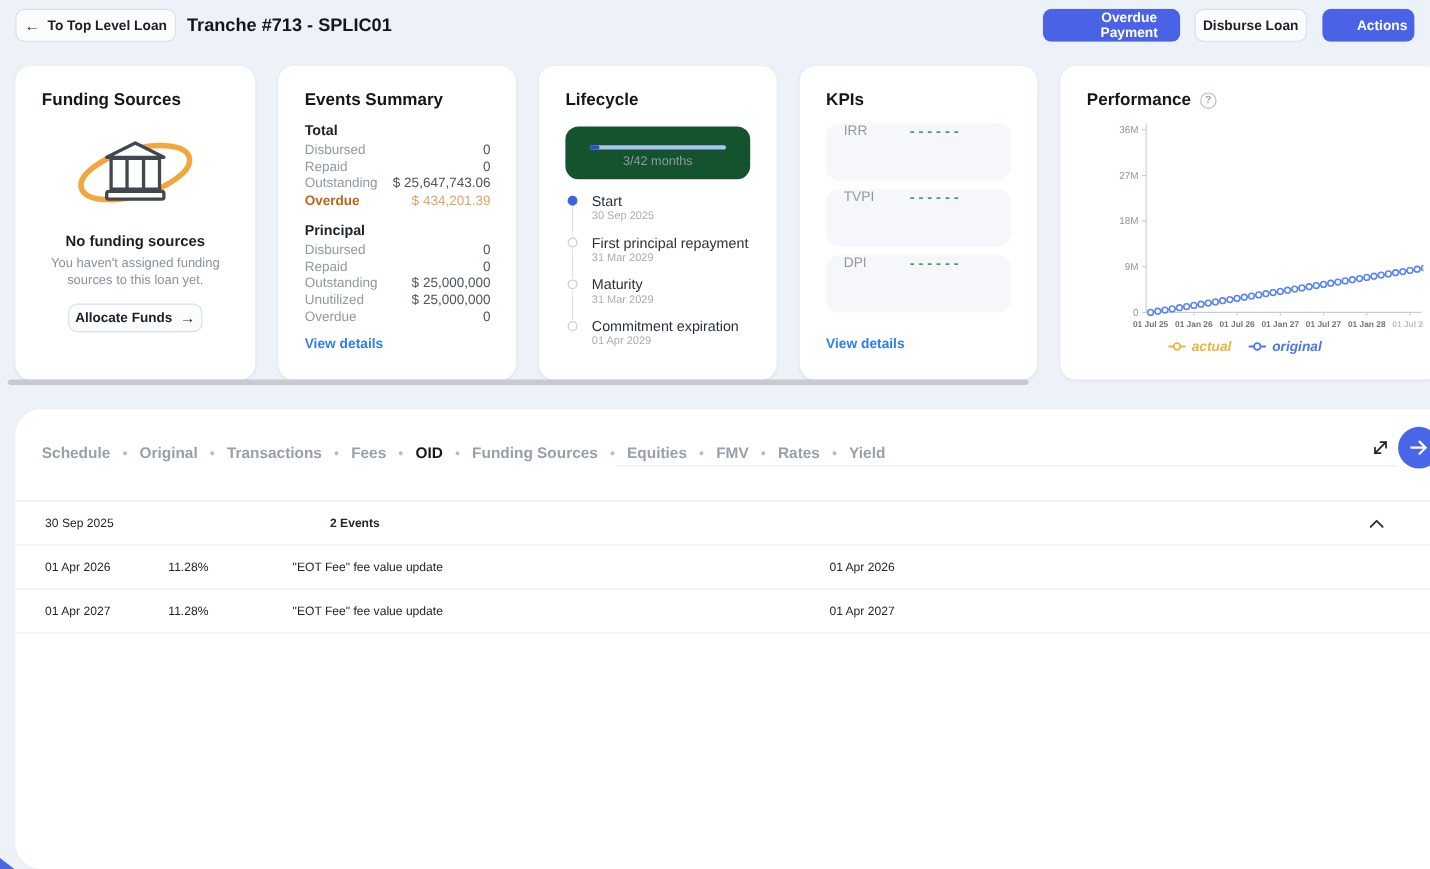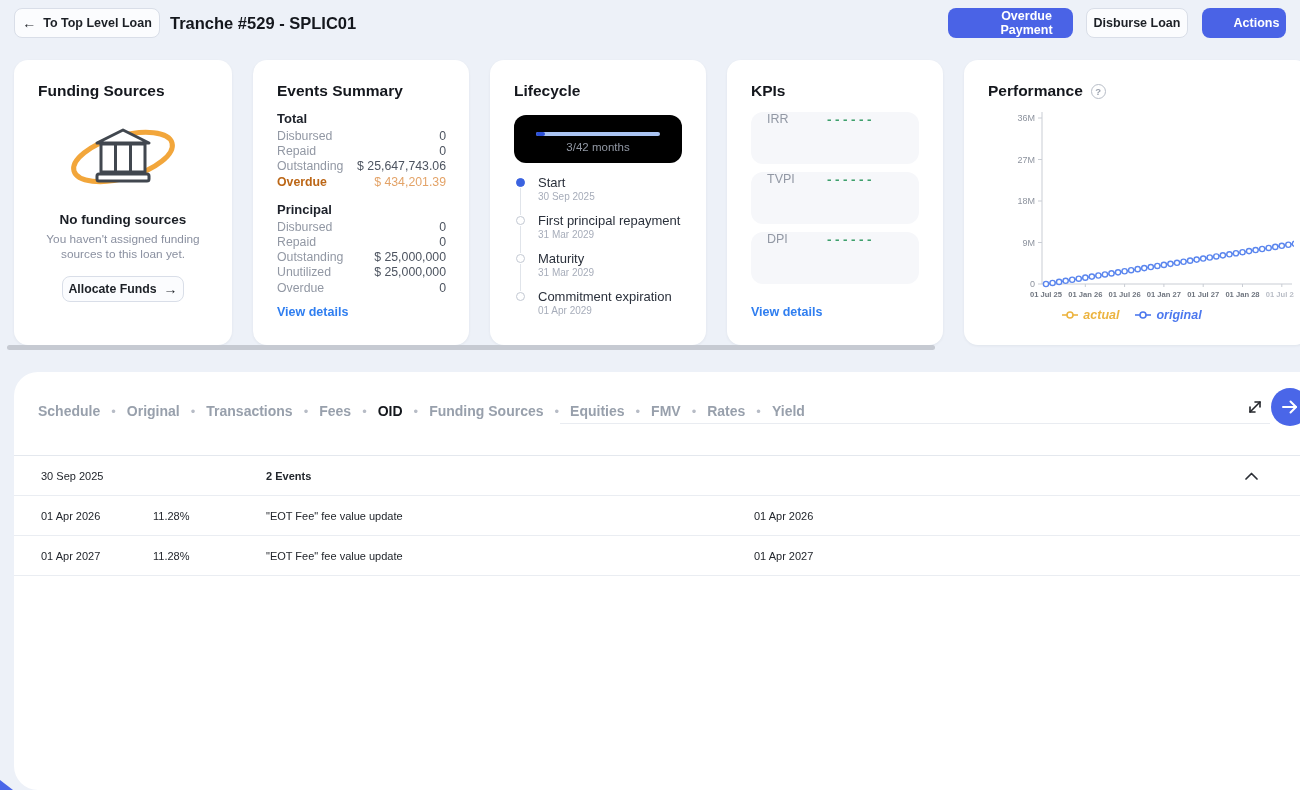--- a/index.html
+++ b/index.html
@@ -44,21 +44,21 @@
   .summary-section + .summary-section { margin-top:12px; }
   .summary-row { display:flex; justify-content:space-between; font-size:12.3px; line-height:15.2px; }
   .summary-row .lbl { color:#9298a4; }
   .summary-row .val { color:#4d5460; }
   .summary-row.overdue .lbl { color:#bc6717; font-weight:600; }
   .summary-row.overdue .val { color:#e3a368; }
 
   
   .card-lifecycle { left:490px; width:216px; }
   .progress-box { position:absolute; left:24px; right:24px; top:55px; height:48px;
-                  background:#000000; border-radius:12px; }
+                  background:#14532d; border-radius:12px; }
   .progress-track { position:absolute; left:22px; right:22px; top:17px; height:4px;
                     background:#aac4f2; border-radius:2px; }
   .progress-fill { position:absolute; left:0; top:0; height:4px; background:#2b50d8; border-radius:2px; }
   .progress-label { position:absolute; left:0; right:0; top:26px; text-align:center;
                     font-size:11.5px; color:#9298a4; }
   .timeline { position:absolute; left:26px; top:115px; list-style:none; }
   .tl-item { position:relative; padding-left:22px; padding-bottom:10px; }
   .tl-item:not(:last-child)::after { content:""; position:absolute; left:3.5px; top:13px; bottom:-2px;
                                      width:1.5px; background:#e0e4ea; }
   .tl-dot { position:absolute; left:0; top:2.5px; width:9px; height:9px; border-radius:50%;
@@ -105,39 +105,39 @@
   .next-circle-btn { position:absolute; left:1257px; top:16px; width:38px; height:38px; border-radius:50%;
                      background:#4a66e8; display:flex; align-items:center; justify-content:center; cursor:pointer; }
 
   
   .rtable { position:absolute; left:0; top:84px; right:0; }
   .rt-row { position:relative; height:40px; border-bottom:1px solid #eaedf2; }
   .rt-row.header { height:41px; border-bottom:1px solid #dde1e8; }
   .rt-cell { position:absolute; top:50%; transform:translateY(-50%); font-size:11px; color:#22262c; }
   .rt-row.header .rt-cell { font-weight:700; color:#1c2128; }
   .c1 { left:27px; } .c2 { left:139px; } .c3 { left:252px; } .c4 { left:740px; }
-  .rt-bold { font-weight:700; }
+  .rt-bold { font-weight:700;margin-left:34px; }
   .row-chevron { position:absolute; right:42px; top:50%; transform:translateY(-50%); cursor:pointer; }
 
   .corner-peek { position:absolute; left:0; bottom:0; width:0; height:0;
                  border-bottom:10px solid #4a66e8; border-right:13px solid transparent; }
 
   svg { display:block; }
 </style>
 </head>
 <body>
 
 <div class="stage">
 
   <div class="topbar">
     <button class="btn btn-ghost back-btn">
       <span class="arrow-glyph">←</span>
       <span>To Top Level Loan</span>
     </button>
-    <div class="page-title">Tranche #529 - SPLIC01</div>
+    <div class="page-title">Tranche #713 - SPLIC01</div>
     <button class="btn btn-blue overdue-btn">
       <span>Overdue Payment</span>
     </button>
     <button class="btn btn-ghost disburse-btn">
       <span>Disburse Loan</span>
     </button>
     <button class="btn btn-blue actions-btn">
       <span>Actions</span>
       <svg width="11" height="7" viewBox="0 0 11 7">
         <polyline points="1,1 5.5,5.5 10,1" fill="none" stroke="#ffffff" stroke-width="1.8" stroke-linecap="round" stroke-linejoin="round"></polyline>

